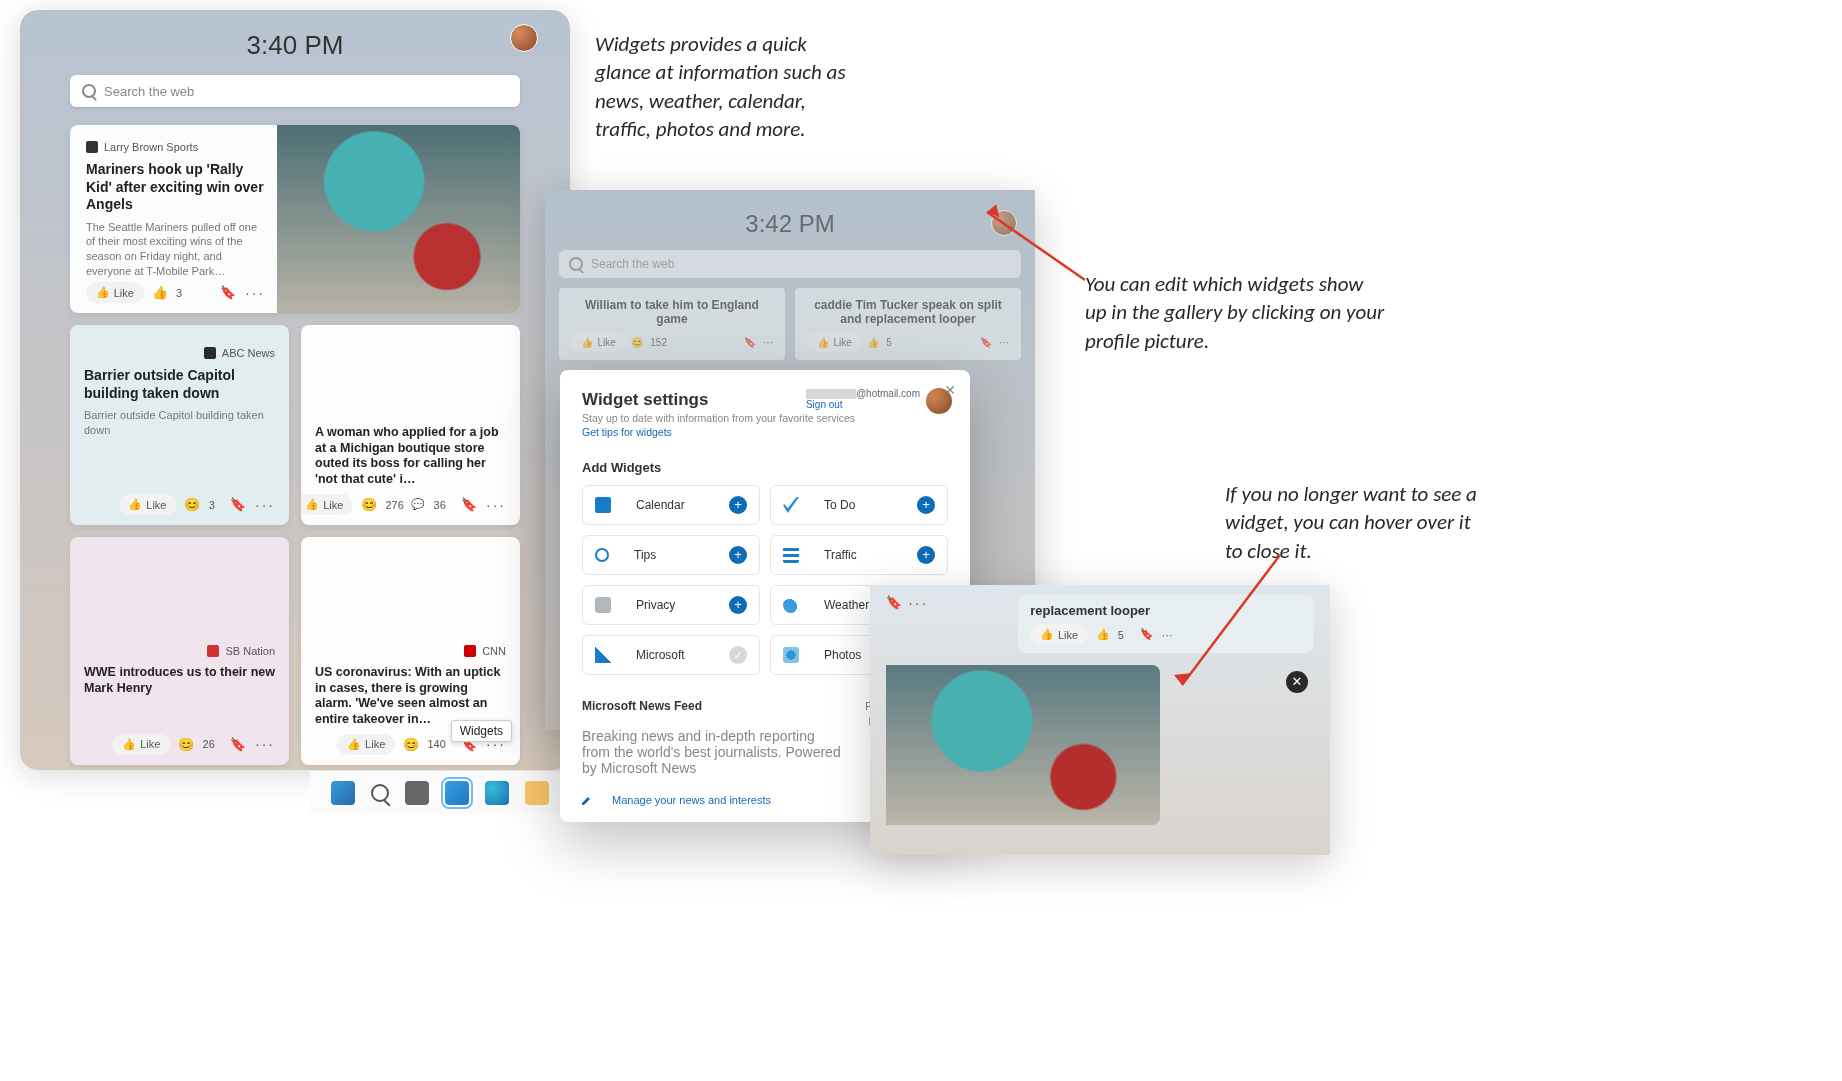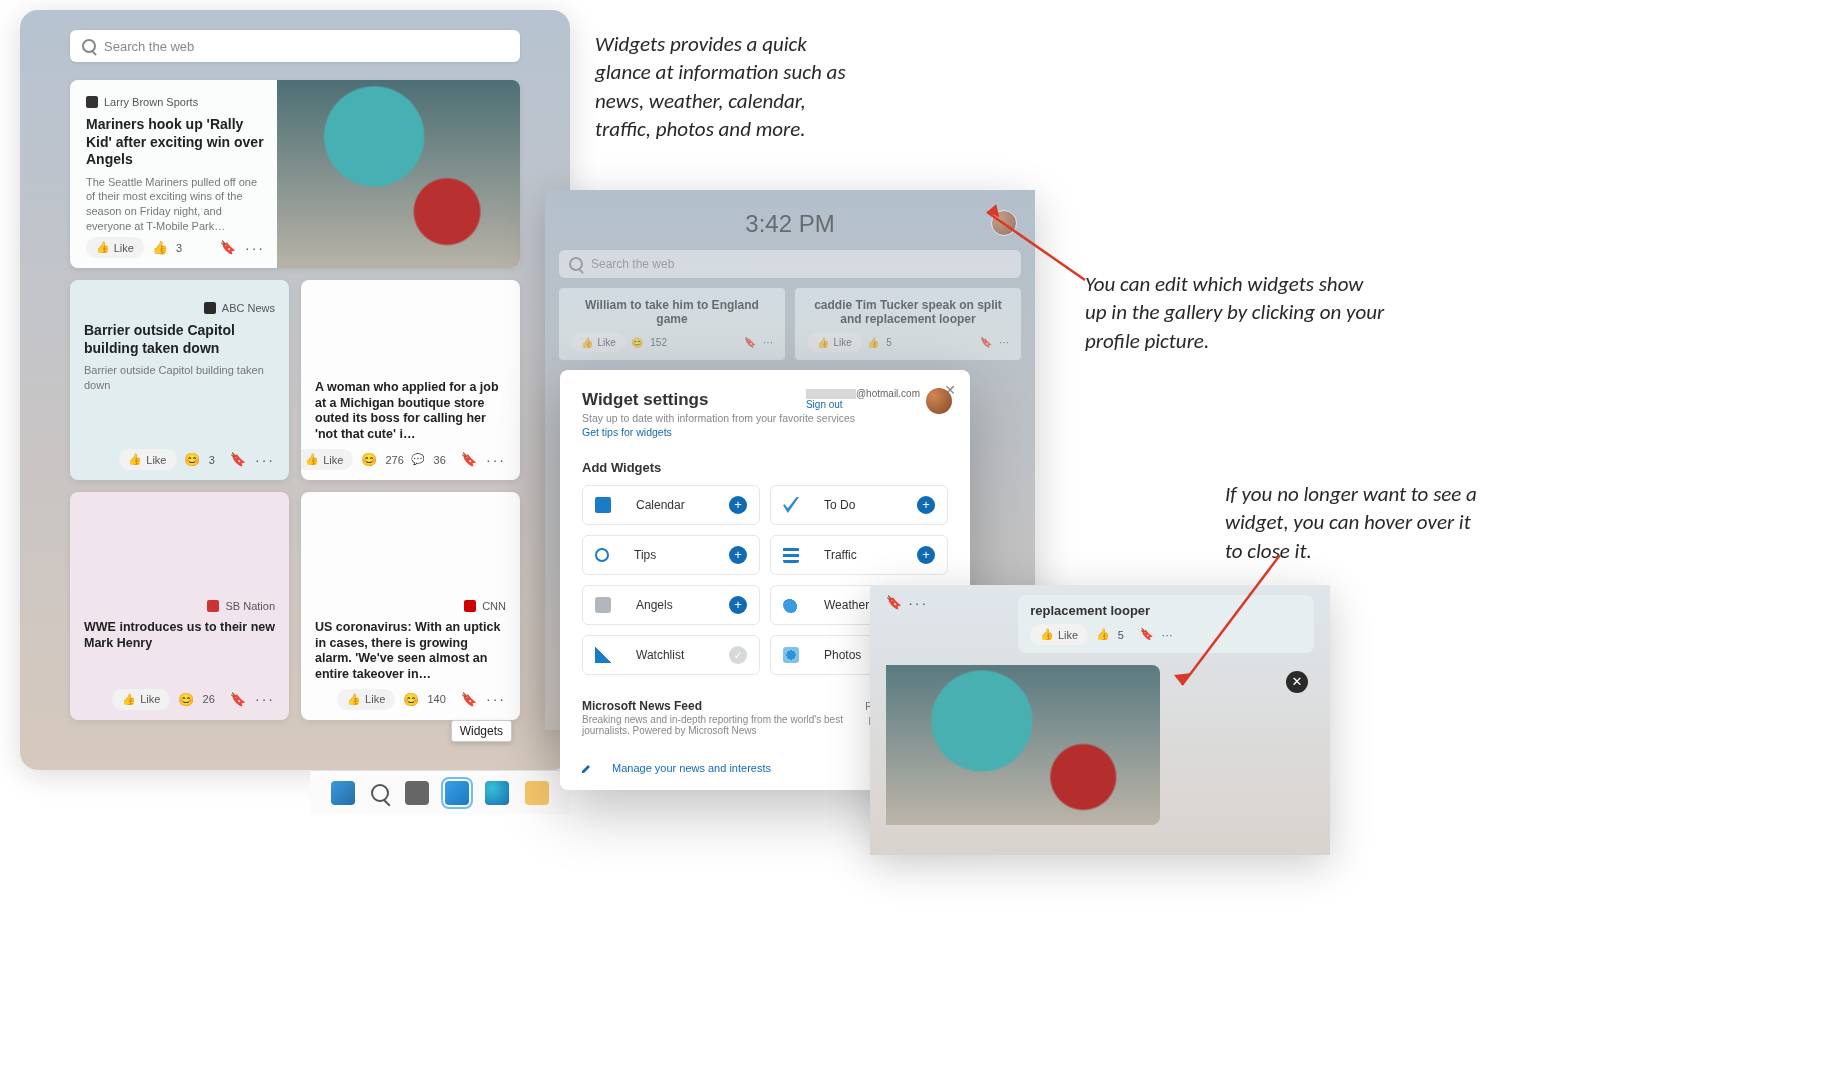--- a/index.html
+++ b/index.html
@@ -241,20 +241,24 @@
   <line x1="110" y1="80" x2="12" y2="12" class="red-stroke"></line>
   <polygon points="12,12 24,12 18,24" class="red-head" transform="rotate(-40 12 12)"></polygon>
 </svg>
 
 <svg class="arrow" style="left:1170px;top:545px;width:140px;height:160px;">
   <line x1="110" y1="10" x2="12" y2="140" class="red-stroke"></line>
   <polygon points="12,140 22,128 4,130" class="red-head"></polygon>
 </svg>
 
 <div class="panel1">
+  <div class="time-top">
+    <span>3:40 PM</span>
+    <div class="avatar-sm"></div>
+  </div>
   <div class="searchbox">
     <span class="search-icon"></span>
     <span>Search the web</span>
   </div>
 
   <div class="card card1">
     <div class="card1-left">
       <div class="src-line">
           <span class="src-badge"></span>
           <span>Larry Brown Sports</span>
@@ -436,44 +440,44 @@
         <span>Tips</span>
         <span class="wplus">+</span>
       </div>
     <div class="widget-item">
         <span class="wicon traffic"></span>
         <span>Traffic</span>
         <span class="wplus">+</span>
       </div>
     <div class="widget-item">
         <span class="wicon esports"></span>
-        <span>Angels</span>
+        <span>Privacy</span>
         <span class="wplus">+</span>
       </div>
     <div class="widget-item">
         <span class="wicon weather"></span>
         <span>Weather</span>
         <span class="wcheck">✓</span>
       </div>
     <div class="widget-item">
         <span class="wicon watch"></span>
-        <span>Watchlist</span>
+        <span>Microsoft</span>
         <span class="wcheck">✓</span>
       </div>
     <div class="widget-item">
         <span class="wicon photos"></span>
         <span>Photos</span>
         <span class="wcheck">✓</span>
       </div>
   </div>
 
   <div class="ws-lower">
     <div class="col1">
       <div style="font-weight:600;color:#333;font-size:12px;">Microsoft News Feed</div>
-      <div style="font-size:10px;color:#888;margin-top:1px;">Breaking news and in-depth reporting from the world's best journalists. Powered by Microsoft News</div>
+      <div style="font-size:14px;color:#888;margin-top:15px;">Breaking news and in-depth reporting from the world's best journalists. Powered by Microsoft News</div>
     </div>
     <div class="col2">
       <div>Privacy dashboard</div>
       <div>Privacy statement</div>
       <div>Version</div>
     </div>
   </div>
   <div class="ws-manage">
       <span class="pencil"></span>
       <span>Manage your news and interests</span>

